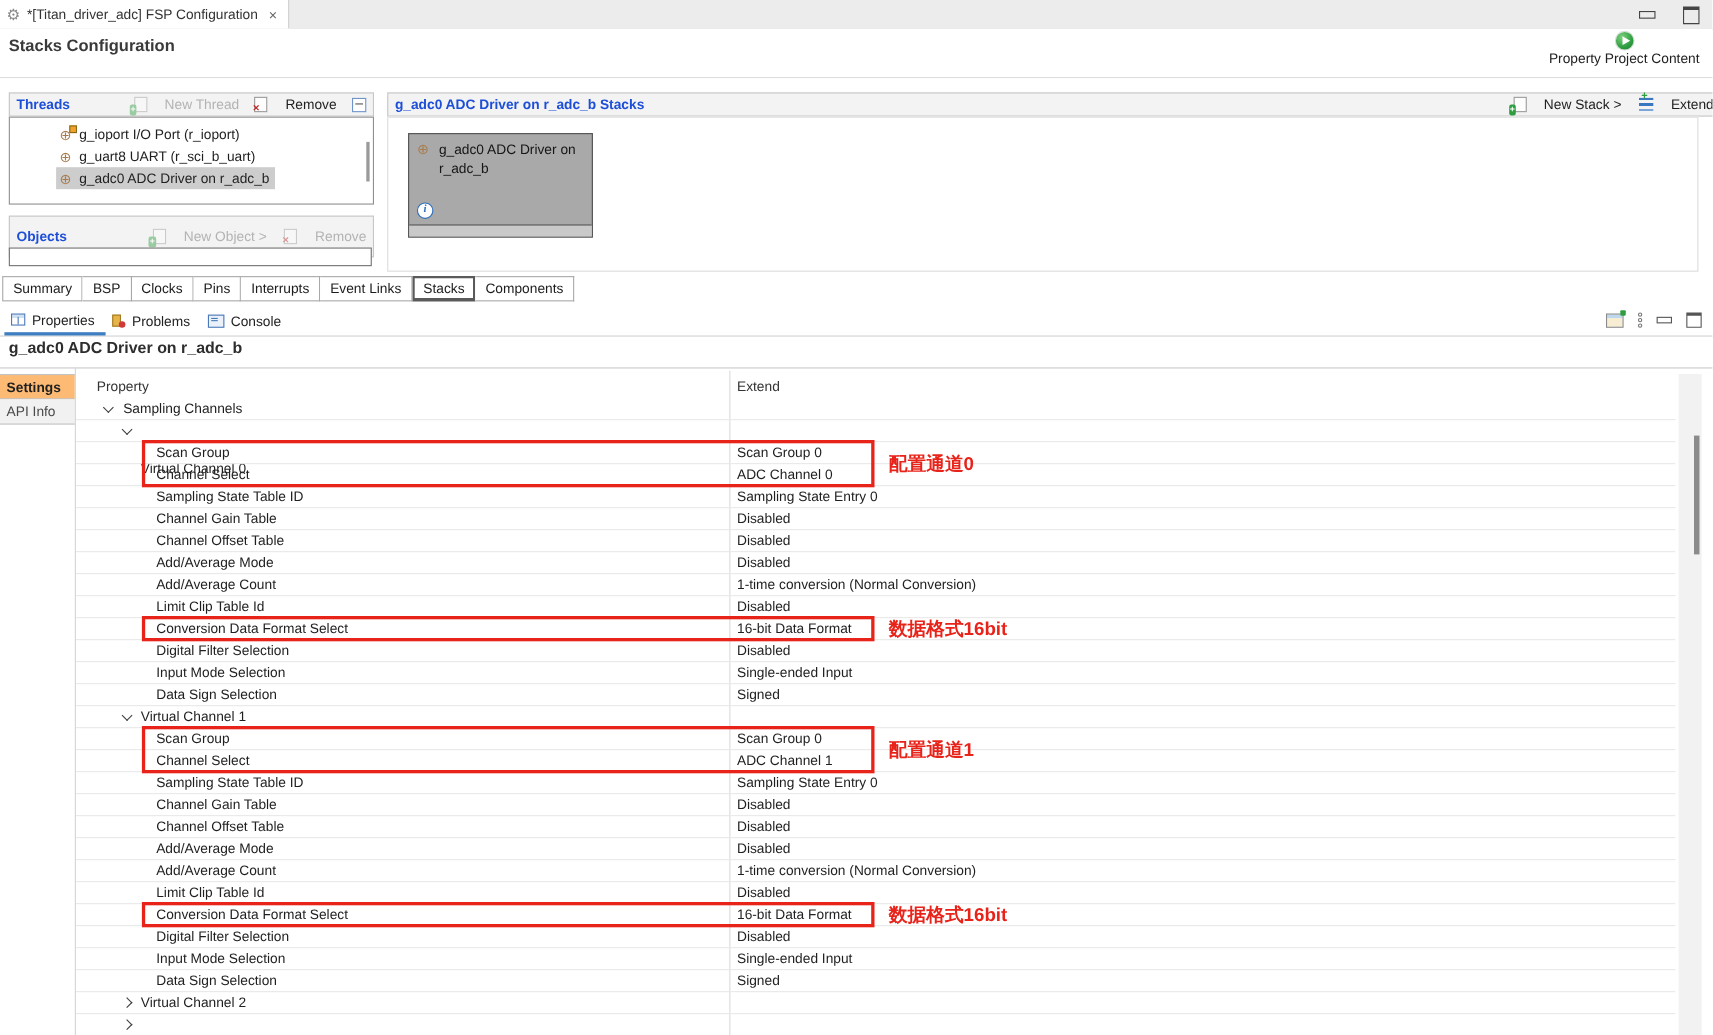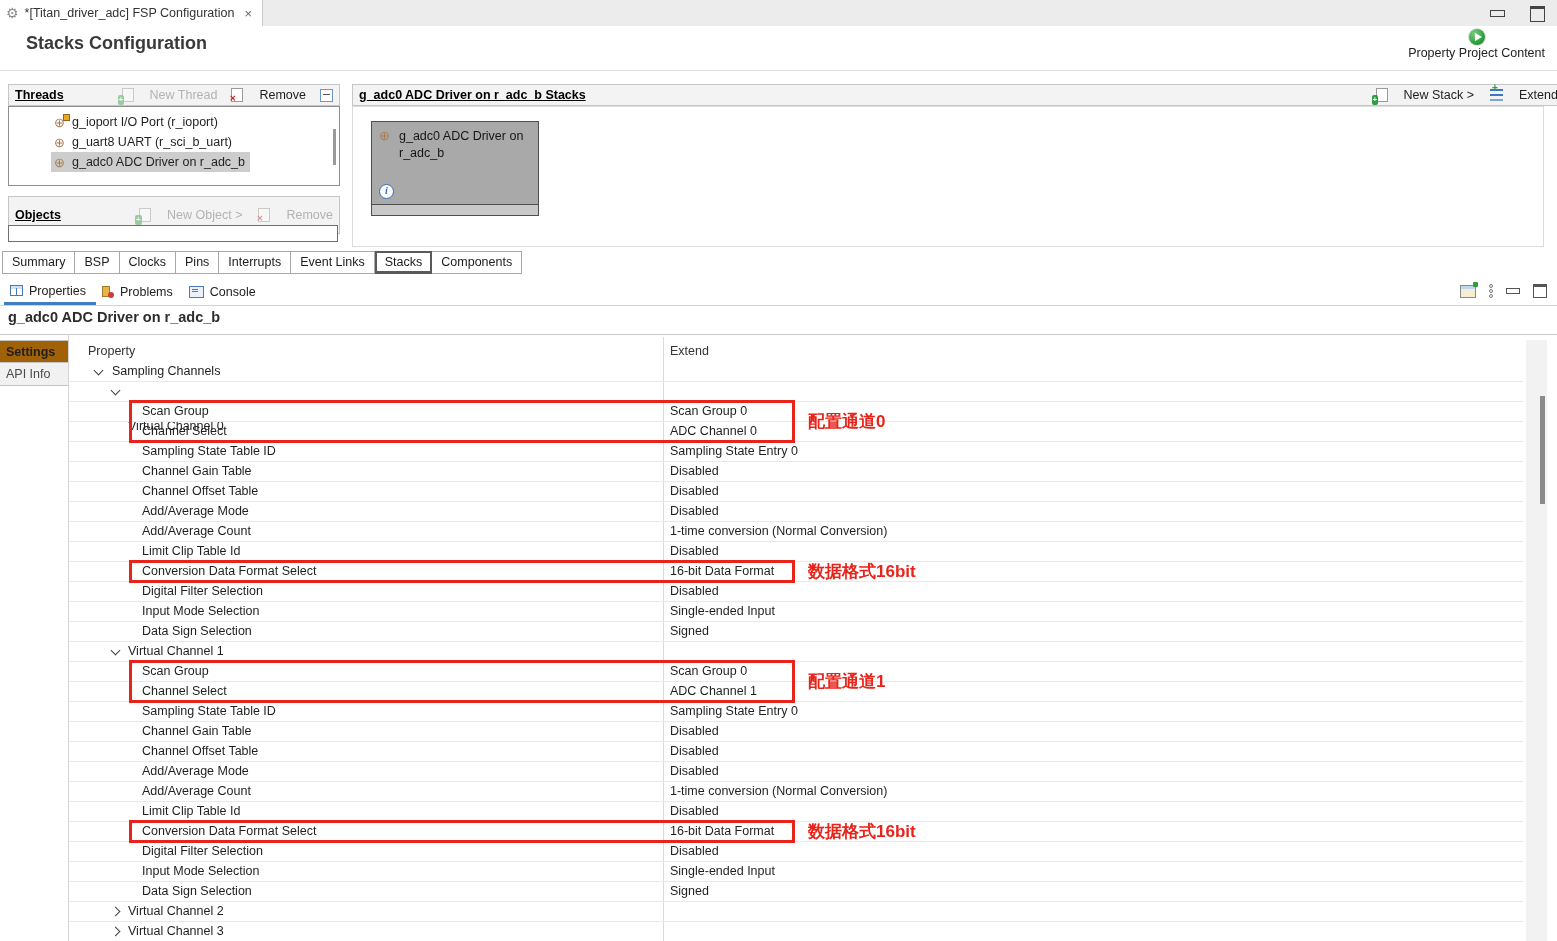--- a/index.html
+++ b/index.html
@@ -11,32 +11,32 @@
   .etab{position:absolute;left:0;top:0;height:26px;display:inline-flex;align-items:center;gap:6px;
         padding:0 10px 0 6px;background:#fff;border-right:1px solid #c9c9c9;}
   .gear{color:#8a8a8a;font-size:14px;line-height:14px;}
   .etab-title{color:#333;}
   .etab-close{color:#666;font-size:13px;margin-left:4px;cursor:pointer;}
   .win-minbar{position:absolute;right:52px;top:10px;width:13px;height:5px;border:1px solid #444;background:#ececec;}
   .win-maxbox{position:absolute;right:12px;top:6px;width:13px;height:12px;border:1px solid #444;border-top-width:3px;background:#ececec;}
 
   
   .page-header{position:absolute;left:0;top:26px;width:1557px;height:44px;border-bottom:1px solid #dedede;background:#fff;}
-  .page-title{position:absolute;left:8px;top:7px;font-size:18px;font-weight:bold;color:#3a3a3a;margin-left:18px;}
+  .page-title{position:absolute;left:8px;top:7px;font-size:15px;font-weight:bold;color:#3a3a3a;}
   .generate{position:absolute;right:12px;top:1px;text-align:center;cursor:pointer;}
   .ico-play{width:16px;height:16px;margin:2px auto 1px;border-radius:50%;position:relative;
             background:radial-gradient(circle at 35% 30%,#7ed07e,var(--green) 60%,#1d7a2d);box-shadow:0 0 0 1px #d6ded6;}
   .ico-play::after{content:"";position:absolute;left:6px;top:4px;border-left:7px solid #fff;
             border-top:4px solid transparent;border-bottom:4px solid transparent;}
   .gen-label{color:#222;}
 
   
   .phdr{position:absolute;height:22px;background:#f3f3f3;border:1px solid #c6c6c6;
         display:flex;align-items:center;box-sizing:border-box;padding:0 6px;}
-  .hdr-title{font-weight:bold;color:#000000;text-decoration:underline;}
+  .hdr-title{font-weight:bold;color:#1d4ed8;}
   .tbtn{display:inline-flex;align-items:center;gap:16px;cursor:pointer;color:#1e1e1e;}
   .tbtn.dis{color:#b3b3b3;cursor:default;}
   .sp{flex:1;}
 
   .ico-doc{width:10px;height:12px;background:#fdfdfd;border:1px solid #9a9a9a;position:relative;display:inline-block;}
   .ico-doc.new::after{content:"+";position:absolute;left:-5px;bottom:-4px;font:bold 8px/8px "Liberation Sans",sans-serif;
         color:#fff;background:var(--green);border-radius:2px;padding:1px 1px;}
   .ico-doc.del::after{content:"\2715";position:absolute;left:-3px;bottom:-2px;font:bold 8px/8px "Liberation Sans",sans-serif;color:#c32424;}
   .dis .ico-doc, .ico-doc.disico{opacity:.45;}
   .ico-collapse{width:11px;height:11px;border:1px solid #6f94c9;background:#fff;position:relative;display:inline-block;}
@@ -91,21 +91,21 @@
   .ico-menu i{width:4px;height:4px;border:1px solid #777;border-radius:50%;box-sizing:border-box;}
   .ico-minbar{width:12px;height:4px;border:1px solid #555;}
   .ico-maxbox{width:12px;height:10px;border:1px solid #555;border-top-width:3px;}
 
   .module-title{position:absolute;left:8px;top:309px;font-size:14.5px;font-weight:bold;color:#2d2d2d;}
   .hdiv{position:absolute;left:0;top:334px;width:1557px;border-top:1px solid #c9c9c9;}
 
   
   .side{position:absolute;left:0;top:340px;width:68px;}
   .side-item{height:23px;line-height:23px;padding-left:6px;border-bottom:1px solid #c4c4c4;background:#f1f1f1;color:#4a4a4a;cursor:pointer;box-sizing:border-box;}
-  .side-item.active{background:#a16207;font-weight:bold;color:#1f1f1f;border-top:1px solid #c4c4c4;}
+  .side-item.active{background:#fdba74;font-weight:bold;color:#1f1f1f;border-top:1px solid #c4c4c4;}
   .vdiv{position:absolute;left:68px;top:334px;height:607px;border-left:1px solid #d4d4d4;}
 
   
   .col-hdr{position:absolute;top:344px;color:#333;}
   .col-hdr.prop{left:88px;} .col-hdr.val{left:670px;}
   .col-divider{position:absolute;left:663px;top:337px;height:604px;border-left:1px solid #dadada;}
   .prop-rows{position:absolute;left:69px;top:362px;width:1454px;}
   .prow{position:relative;height:20px;border-bottom:1px solid #e8e8e8;box-sizing:border-box;cursor:default;}
   .pcell{position:absolute;left:0;top:0;width:594px;height:19px;line-height:19px;overflow:hidden;white-space:nowrap;}
   .vcell{position:absolute;left:601px;top:0;right:0;height:19px;line-height:19px;overflow:hidden;white-space:nowrap;}
@@ -381,21 +381,20 @@
         <div class="pcell" style="padding-left: 73px;">Data Sign Selection</div>
         <div class="vcell">Signed</div>
       </div>
       <div class="prow">
         <span class="chev closed" style="left: 43px;"></span>
         <div class="pcell" style="padding-left: 59px;">Virtual Channel 2</div>
         <div class="vcell"></div>
       </div>
       <div class="prow">
         <span class="chev closed" style="left: 43px;"></span>
-        <div class="pcell" style="padding-left: 59px;">Virtual Channel 3</div>
         <div class="vcell"></div>
       </div>
     </div>
   <div class="scroll-track">
     <div class="scroll-thumb"></div>
   </div>
 
   <div>
       <div class="ann-box" style="left: 129px; top: 400px; width: 666px; height: 43px;"></div>
       <div class="ann-label" style="left: 808px; top: 400px; height: 43px;">配置通道0</div>

